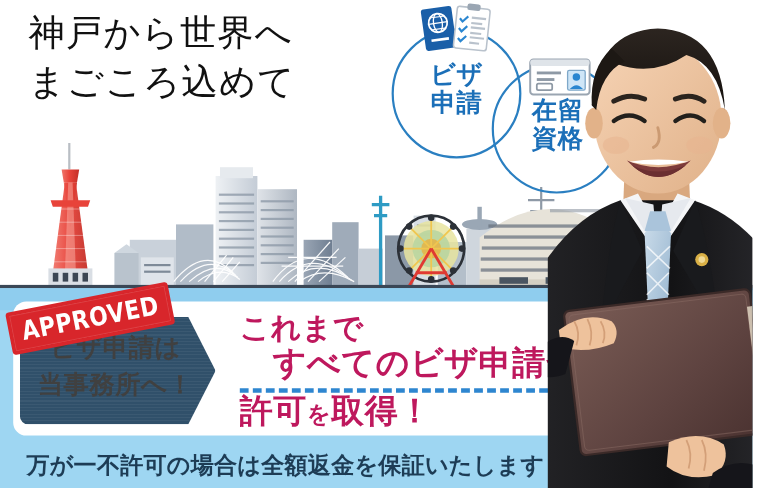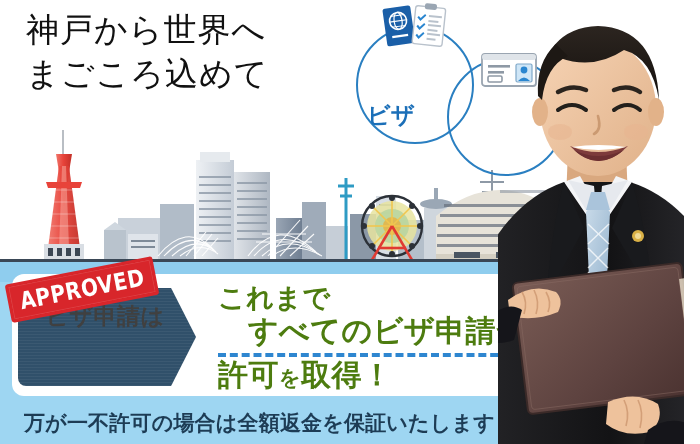--- a/index.html
+++ b/index.html
@@ -62,21 +62,21 @@
   .circle-label {
     position: absolute;
     color: #1b6fb8;
     font-size: 23px;
     font-weight: 700;
     line-height: 1.12;
     text-align: center;
     letter-spacing: 0.5px;
     white-space: nowrap;
   }
-  #label-visa { left: 352px; top: 55px; width: 78px; margin-top: 48px; }
+  #label-visa { left: 376px; top: 55px; width: 78px; }
   #label-status { left: 468px; top: 88px; width: 78px; }
 
   
   #icon-passport {
     position: absolute;
     left: 379px; top: 1px;
     width: 72px; height: 50px;
   }
   
   #icon-idcard {
@@ -162,21 +162,21 @@
     -webkit-text-stroke: 0px;
     transform: scaleY(1.18);
   }
 
   
   .claim {
     position: absolute;
     left: 218px;
     top: 283px;
     width: 330px;
-    color: #4d7c0f;
+    color: #be185d;
     font-weight: 700;
     white-space: nowrap;
   }
   .claim-line1 {
     font-size: 27px;
     line-height: 1.12;
     letter-spacing: 0.5px;
   }
   .claim-line2 {
     font-size: 30px;
@@ -429,20 +429,25 @@
   <div class="headline">
     <div>神戸から世界へ</div>
     <div>まごころ込めて</div>
   </div>
 
   <div class="circle" id="circle-visa"></div>
   <div class="circle" id="circle-status"></div>
 
   <div class="circle-label" id="label-visa">
     <div>ビザ</div>
+    <div>申請</div>
+  </div>
+  <div class="circle-label" id="label-status">
+    <div>在留</div>
+    <div>資格</div>
   </div>
 
   <svg id="icon-passport" viewBox="0 0 72 50">
     <g transform="rotate(-8 26 26)">
       <rect x="6" y="5" width="28" height="38" rx="2.5" fill="#1a5fa8"></rect>
       <circle cx="20" cy="19" r="8.5" fill="none" stroke="#ffffff" stroke-width="1.6"></circle>
       <ellipse cx="20" cy="19" rx="4" ry="8.5" fill="none" stroke="#ffffff" stroke-width="1.2"></ellipse>
       <line x1="11.5" y1="19" x2="28.5" y2="19" stroke="#ffffff" stroke-width="1.2"></line>
       <line x1="13" y1="13.5" x2="27" y2="13.5" stroke="#ffffff" stroke-width="1"></line>
       <line x1="13" y1="24.5" x2="27" y2="24.5" stroke="#ffffff" stroke-width="1"></line>
@@ -480,20 +485,21 @@
     <path d="M38 31 q6 -7 12 0 z" fill="#2a86d0"></path>
   </svg>
 
   <div class="lower-bg"></div>
   <div class="water-strip"></div>
   <div class="white-card"></div>
 
   <div class="navy-arrow"></div>
   <div class="navy-text">
     <div>ビザ申請は</div>
+    <div>当事務所へ！</div>
   </div>
 
   <div class="stamp">
     <span class="stamp-inner">APPROVED</span>
   </div>
 
   <div class="claim">
     <div class="claim-line1">これまで</div>
     <div class="claim-line2"><span>すべてのビザ申請</span><span class="small-kana">で</span></div>
     <div class="dashed-rule"></div>

